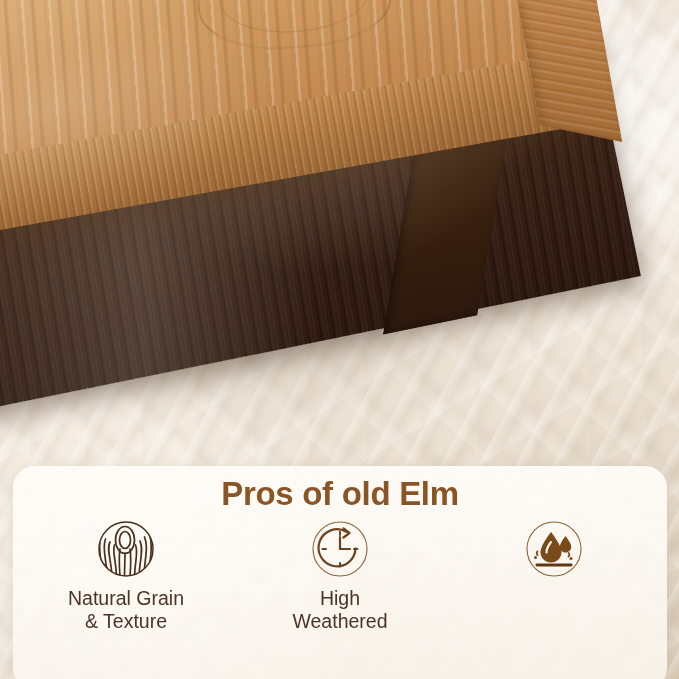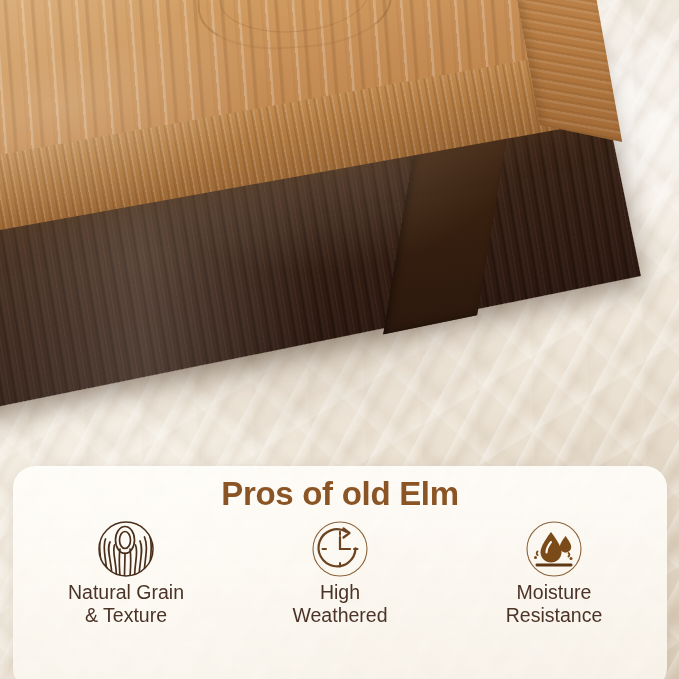--- a/index.html
+++ b/index.html
@@ -228,21 +228,21 @@
     top: 52px;
     display: flex;
     align-items: flex-start;
     justify-content: space-between;
   }
   .feature {
     flex: 1 1 0;
     display: flex;
     flex-direction: column;
     align-items: center;
-    gap: 1px;
+    gap: 7px;
   }
   .feature .icon-wrap {
     width: 62px;
     height: 62px;
     display: flex;
     align-items: center;
     justify-content: center;
   }
   .feature .label {
     font-size: 19.5px;
@@ -347,20 +347,18 @@
                      C44.6 33.4 47.2 31 47.2 27.9 C47.2 24 41.5 17 41.5 17 Z" fill="#7a4a18"></path>
 
             <path d="M13.5 32.5 C12.4 33.6 12.4 35.2 13.6 36.1" stroke="#7a4a18" stroke-width="1.8" stroke-linecap="round"></path>
             <circle cx="11.5" cy="38.6" r="1.5" fill="#7a4a18"></circle>
             <path d="M44.5 34 C45.7 35 45.7 36.7 44.4 37.6" stroke="#7a4a18" stroke-width="1.8" stroke-linecap="round"></path>
             <circle cx="47" cy="39.4" r="1.5" fill="#7a4a18"></circle>
 
             <rect x="11.5" y="44.5" width="37" height="2.9" rx="1.3" fill="#5e3714"></rect>
           </svg>
         </div>
-        <div class="label">Moisture
-Resistance</div>
       </div>
 
 
     </div>
   </div>
 </div>
 
 </body></html>

